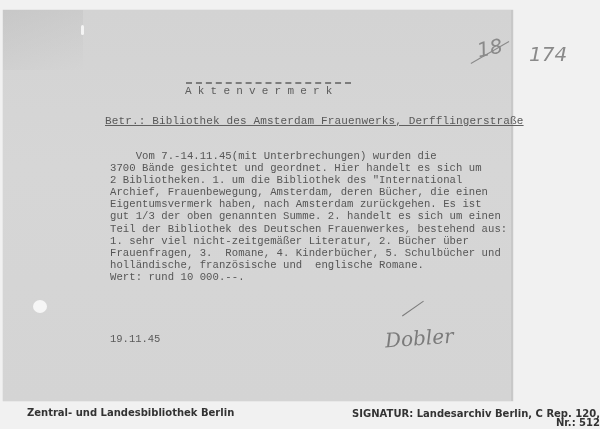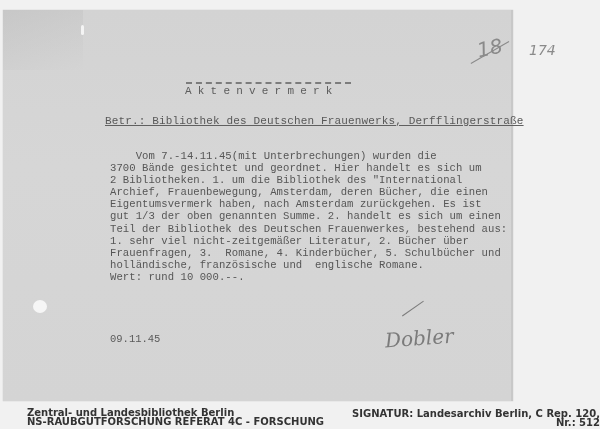--- a/index.html
+++ b/index.html
@@ -47,21 +47,21 @@
   }
   .date {
     position: absolute; left: 110px; top: 333px;
     font-size: 10.5px; color: #5a5a5a;
   }
   .handwritten-num {
     position: absolute; font-family: "DejaVu Sans", sans-serif;
     color: #8a8a8a; font-style: italic;
   }
   .hw-18 { left: 477px; top: 36px; font-size: 20px; transform: rotate(-12deg); }
-  .hw-174 { left: 529px; top: 42px; font-size: 14px; }
+  .hw-174 { left: 529px; top: 42px; font-size: 20px; }
   .strike {
     position: absolute; left: 468px; top: 52px; width: 44px; height: 1.3px;
     background: #8a8a8a; transform: rotate(-30deg);
   }
   .signature {
     position: absolute; left: 385px; top: 326px;
     font-family: "DejaVu Serif", serif; font-style: italic;
     font-size: 20px; color: #7b7b7b; transform: rotate(-4deg);
   }
   .sig-mark {
@@ -84,26 +84,25 @@
   <div class="punch-hole"></div>
 </div>
 
 <div class="strike"></div>
 <div class="handwritten-num hw-18">18</div>
 <div class="handwritten-num hw-174">174</div>
 
 <div class="heading">Aktenvermerk</div>
 <div class="heading-rule"></div>
 
-<div class="betr">Betr.: Bibliothek des Deutschen Frauenwerks, Derfflingerstraße</div>
+<div class="betr">Betr.: Bibliothek des Amsterdam Frauenwerks, Derfflingerstraße</div>
 
 <div class="body-text"><div>    Vom 7.-14.11.45(mit Unterbrechungen) wurden die</div><div>3700 Bände gesichtet und geordnet. Hier handelt es sich um</div><div>2 Bibliotheken. 1. um die Bibliothek des "International</div><div>Archief, Frauenbewegung, Amsterdam, deren Bücher, die einen</div><div>Eigentumsvermerk haben, nach Amsterdam zurückgehen. Es ist</div><div>gut 1/3 der oben genannten Summe. 2. handelt es sich um einen</div><div>Teil der Bibliothek des Deutschen Frauenwerkes, bestehend aus:</div><div>1. sehr viel nicht-zeitgemäßer Literatur, 2. Bücher über</div><div>Frauenfragen, 3.  Romane, 4. Kinderbücher, 5. Schulbücher und</div><div>holländische, französische und  englische Romane.</div><div>Wert: rund 10 000.--.</div></div>
 
-<div class="date">09.11.45</div>
+<div class="date">19.11.45</div>
 
 <div class="sig-mark"></div>
 <div class="signature">Dobler</div>
 
 <div class="footer footer-left">
   <div>Zentral- und Landesbibliothek Berlin</div>
-  <div>NS-RAUBGUTFORSCHUNG REFERAT 4C - FORSCHUNG</div>
 </div>
 <div class="footer footer-right">SIGNATUR: Landesarchiv Berlin, C Rep. 120, Nr.: 512</div>
 
 </body></html>

